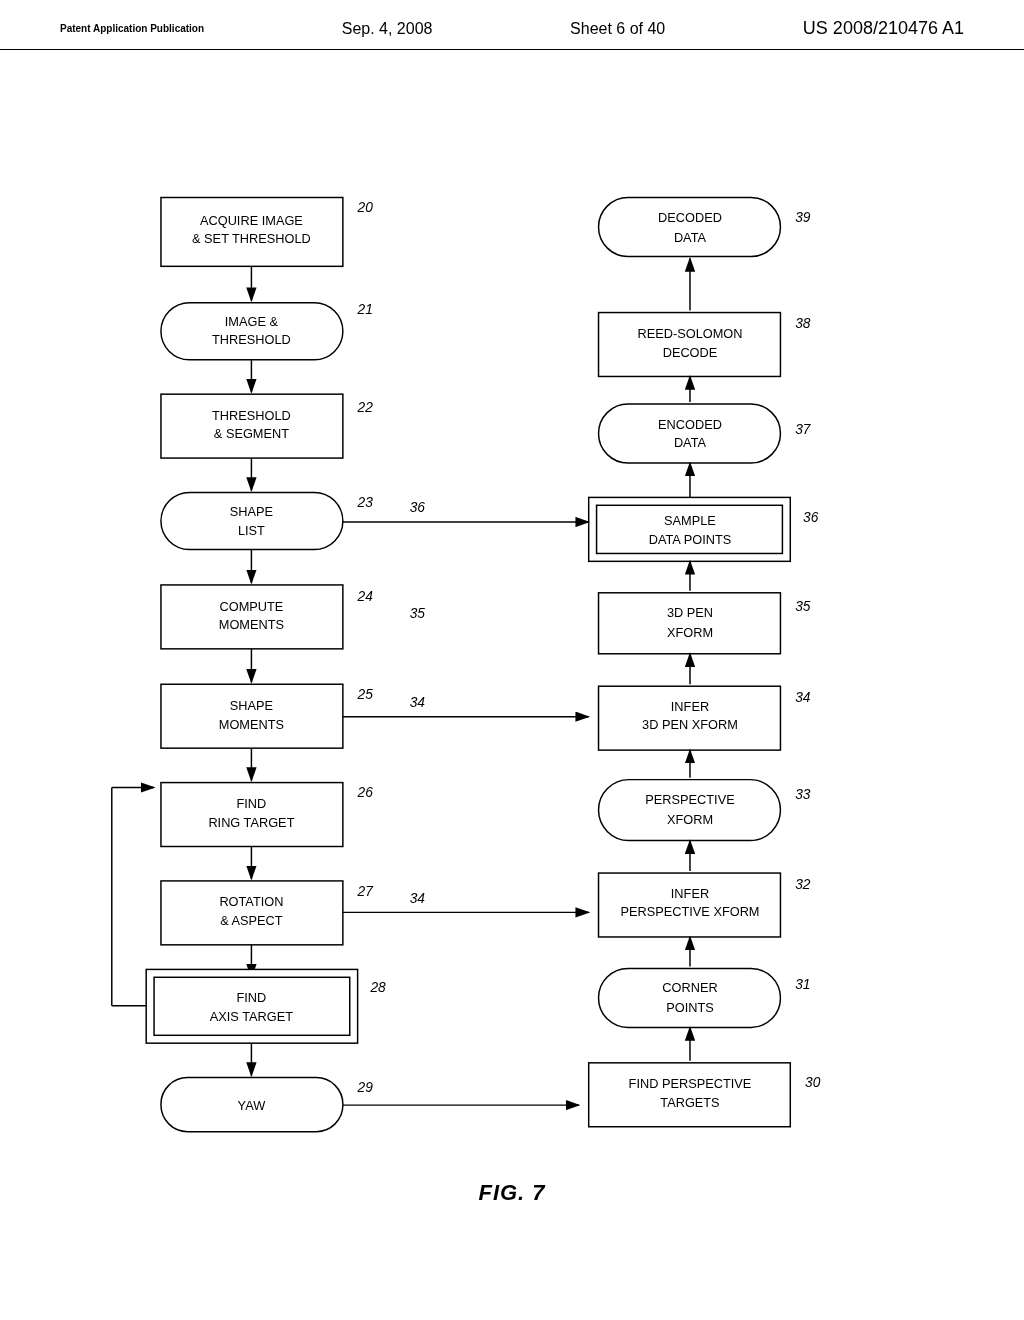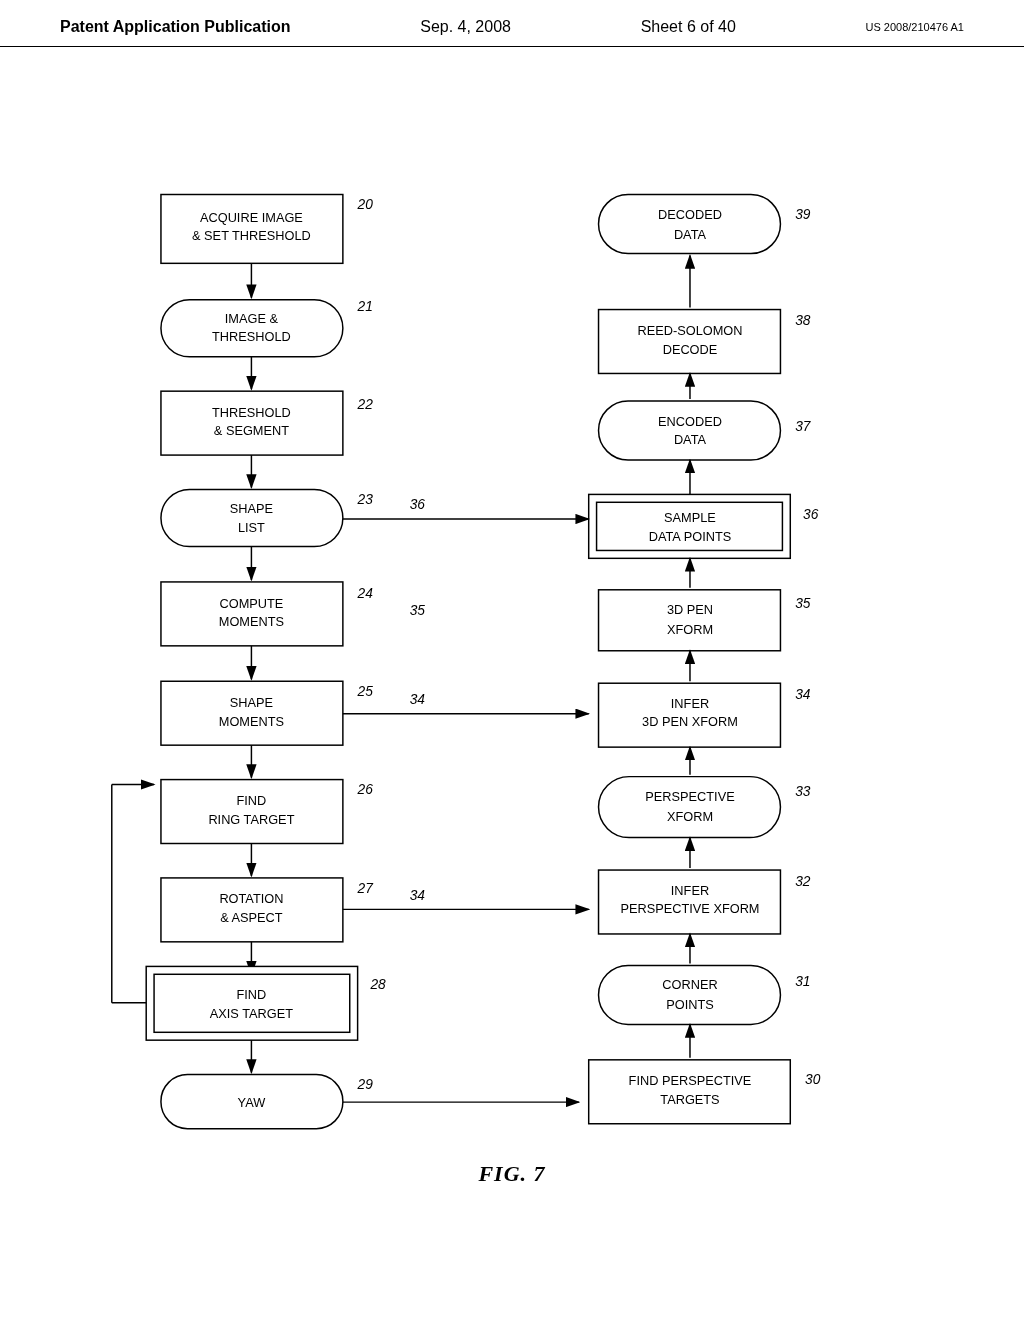--- a/index.html
+++ b/index.html
@@ -21,55 +21,54 @@
 
     
     .header {
       display: flex;
       justify-content: space-between;
       align-items: center;
       padding: 18px 60px 10px 60px;
       border-bottom: 1px solid #000;
     }
     .header-left {
-      font-size: 16px;
+      font-size: 10px;
       font-weight: bold;
     }
     .header-center {
       font-size: 16px;
     }
     .header-right {
-      font-size: 11px;
+      font-size: 18px;
     }
 
     
     .diagram-area {
       position: relative;
       width: 100%;
       height: 1180px;
     }
 
     svg.diagram {
       position: absolute;
       top: 0; left: 0;
       width: 100%;
       height: 100%;
     }
 
     
     .fig-caption {
       position: absolute;
-      bottom: 40px;
+      bottom: 24px;
       left: 50%;
       transform: translateX(-50%);
       font-size: 22px;
       font-style: italic;
       font-weight: bold;
       letter-spacing: 1px;
-      font-family: Liberation Serif, serif;
     }
   </style>
 </head>
 <body>
 
 <div class="page">
   <div class="header">
     <span class="header-left">Patent Application Publication</span>
     <span class="header-center">Sep. 4, 2008</span>
     <span class="header-center">Sheet 6 of 40</span>

